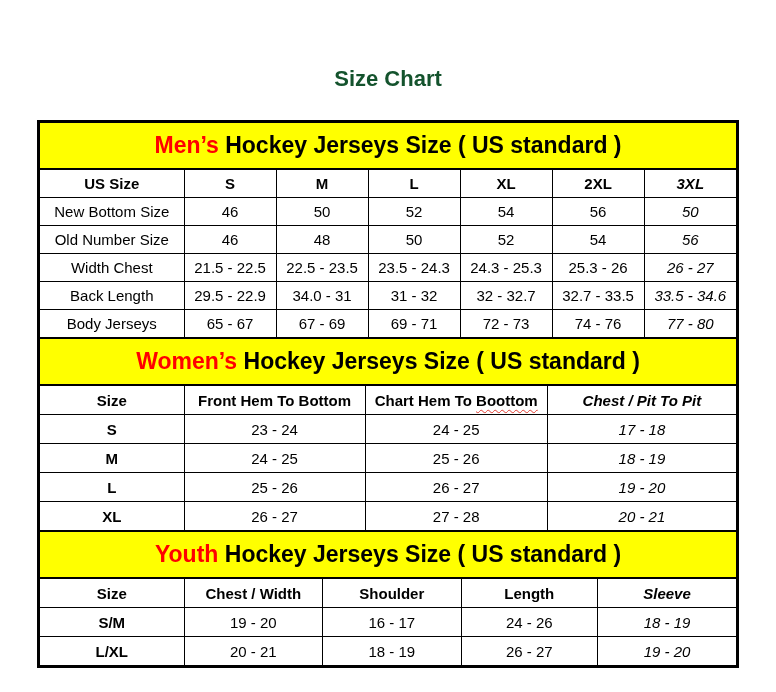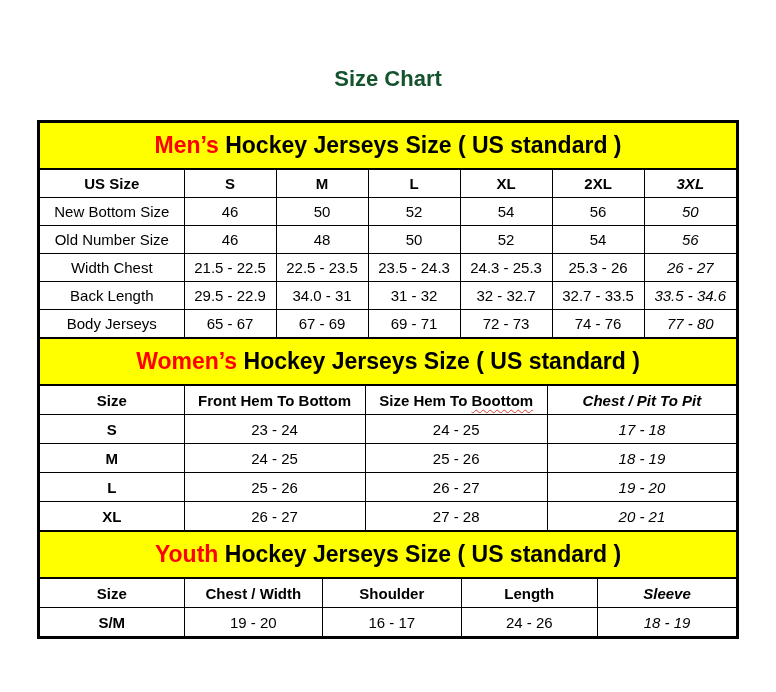--- a/index.html
+++ b/index.html
@@ -146,21 +146,21 @@
     <colgroup>
       <col style="width:20.7%">
         <col style="width:26.0%">
         <col style="width:26.2%">
         <col style="width:27.1%">
     </colgroup>
     <tbody>
         <tr>
       <th>Size</th>
       <th>Front Hem To Bottom</th>
-      <th><span>Size Hem To </span><span class="squiggle">Boottom</span></th>
+      <th><span>Chart Hem To </span><span class="squiggle">Boottom</span></th>
       <th>Chest / Pit To Pit</th>
     </tr>
     <tr>
       <td class="row-label">S</td>
       <td>23 - 24</td>
       <td>24 - 25</td>
       <td>17 - 18</td>
     </tr>
     <tr>
       <td class="row-label">M</td>
@@ -201,16 +201,23 @@
       <th>Length</th>
       <th>Sleeve</th>
     </tr>
     <tr>
       <td class="row-label">S/M</td>
       <td>19 - 20</td>
       <td>16 - 17</td>
       <td>24 - 26</td>
       <td>18 - 19</td>
     </tr>
+    <tr>
+      <td class="row-label">L/XL</td>
+      <td>20 - 21</td>
+      <td>18 - 19</td>
+      <td>26 - 27</td>
+      <td>19 - 20</td>
+    </tr>
   </tbody>
     </table>
 
 </div>
 
 </body></html>

